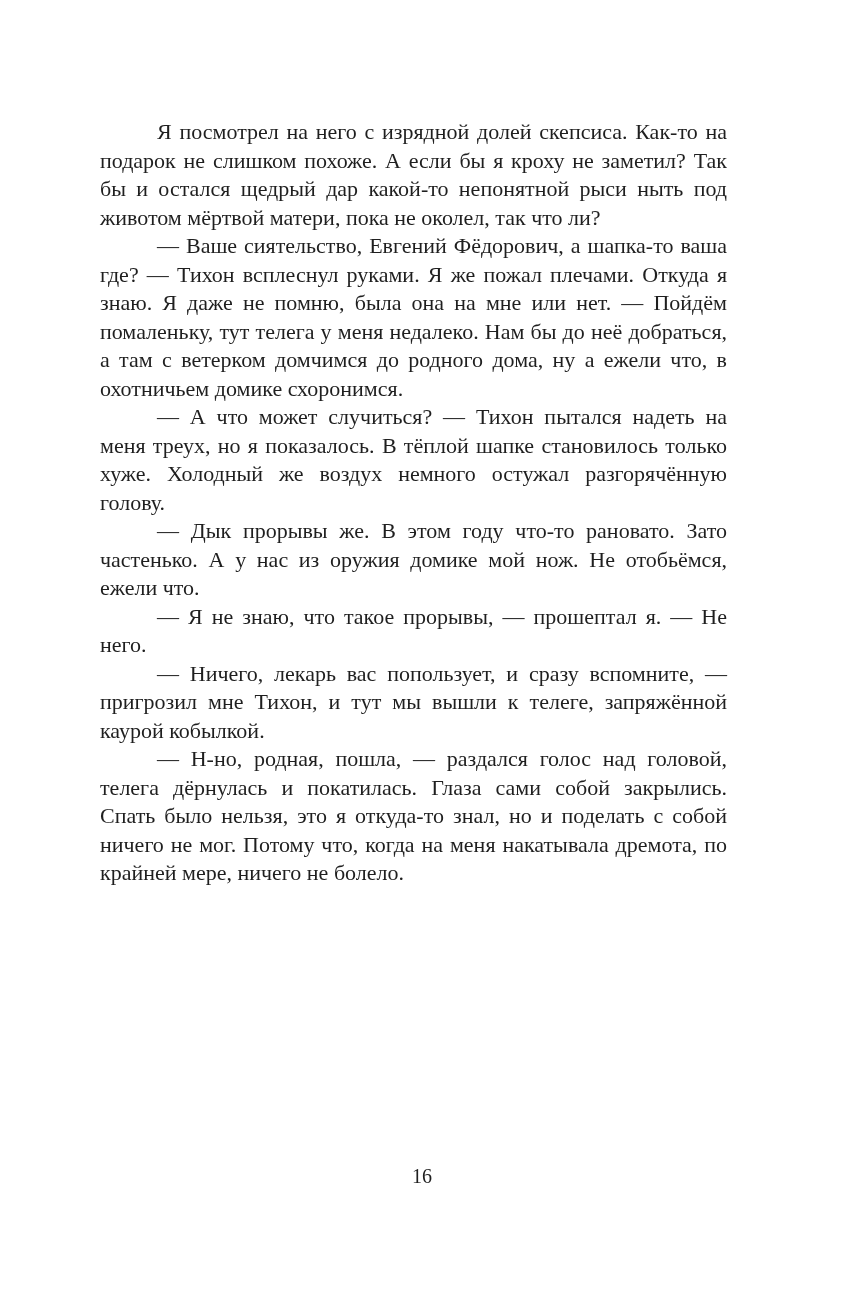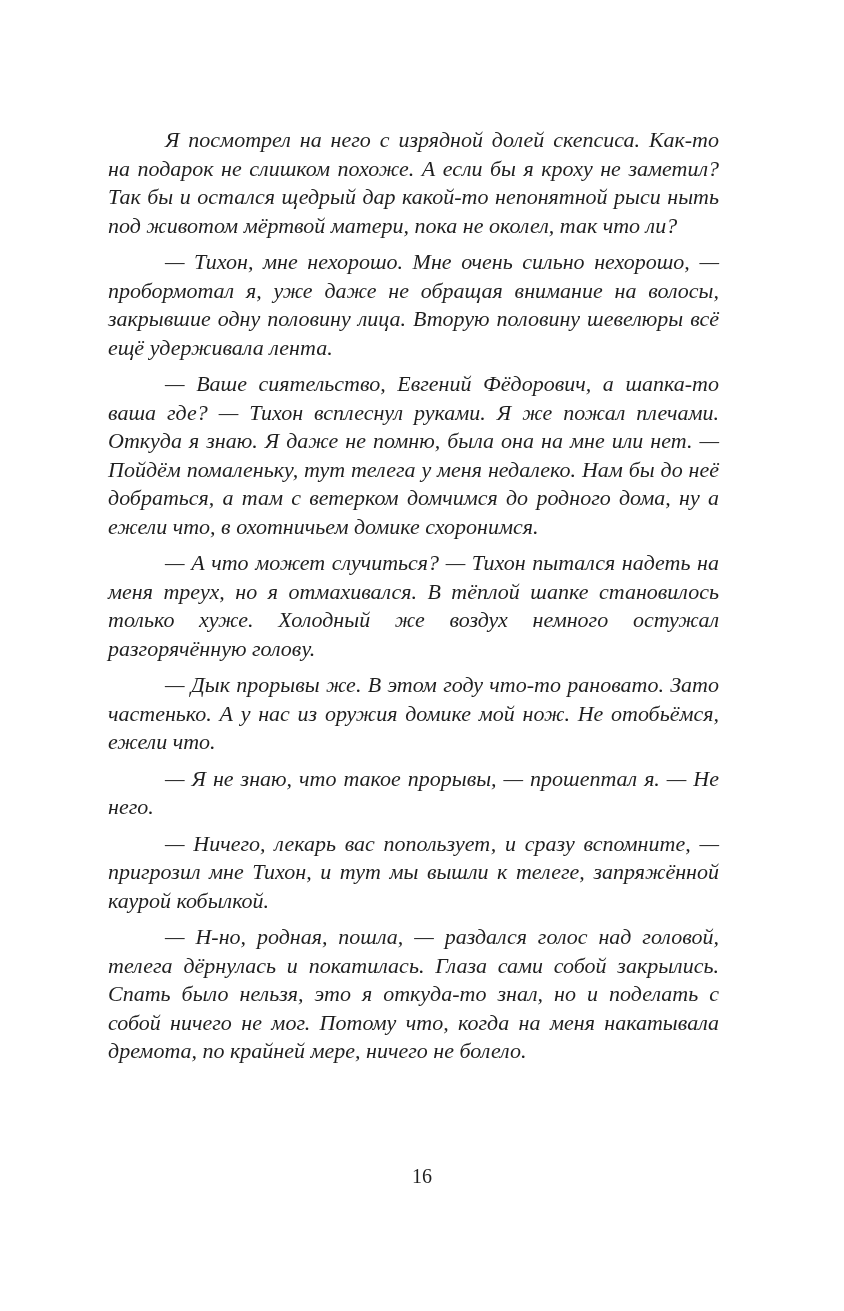--- a/index.html
+++ b/index.html
@@ -19,44 +19,42 @@
   .text-block {
     position: absolute;
     left: 100px;
     top: 118px;
     width: 627px;
     font-size: 22px;
     line-height: 28.5px;
     text-align: justify;
   }
   .text-block p {
-    margin: 8px;
+    margin: 0;
     padding: 0;
     text-indent: 57px;
-    font-style: italic;
   }
   .page-number {
     position: absolute;
     left: 0;
     top: 1164px;
     width: 100%;
     text-align: center;
     font-size: 20px;
     line-height: 24px;
     color: #1f1f1f;
   }
 </style>
 </head>
 <body>
 
 <div class="book-page">
   <div class="text-block">
     <p>Я посмотрел на него с изрядной долей скепсиса. Как-то на подарок не слишком похоже. А если бы я кроху не заметил? Так бы и остался щедрый дар какой-то непонятной рыси ныть под животом мёртвой матери, пока не околел, так что ли?</p>
-    <p>— Тихон, мне нехорошо. Мне очень сильно нехорошо, — пробормотал я, уже даже не обращая внимание на волосы, закрывшие одну половину лица. Вторую половину шевелюры всё ещё удерживала лента.</p>
     <p>— Ваше сиятельство, Евгений Фёдорович, а шапка-то ваша где? — Тихон всплеснул руками. Я же пожал плечами. Откуда я знаю. Я даже не помню, была она на мне или нет. — Пойдём помаленьку, тут телега у меня недалеко. Нам бы до неё добраться, а там с ветерком домчимся до родного дома, ну а ежели что, в охотничьем домике схоронимся.</p>
-    <p>— А что может случиться? — Тихон пытался надеть на меня треух, но я отмахивался. В тёплой шапке становилось только хуже. Холодный же воздух немного остужал разгорячённую голову.</p>
+    <p>— А что может случиться? — Тихон пытался надеть на меня треух, но я показалось. В тёплой шапке становилось только хуже. Холодный же воздух немного остужал разгорячённую голову.</p>
     <p>— Дык прорывы же. В этом году что-то рановато. Зато частенько. А у нас из оружия домике мой нож. Не отобьёмся, ежели что.</p>
     <p>— Я не знаю, что такое прорывы, — прошептал я. — Не него.</p>
     <p>— Ничего, лекарь вас попользует, и сразу вспомните, — пригрозил мне Тихон, и тут мы вышли к телеге, запряжённой каурой кобылкой.</p>
     <p>— Н-но, родная, пошла, — раздался голос над головой, телега дёрнулась и покатилась. Глаза сами собой закрылись. Спать было нельзя, это я откуда-то знал, но и поделать с собой ничего не мог. Потому что, когда на меня накатывала дремота, по крайней мере, ничего не болело.</p>
   </div>
   <div class="page-number">16</div>
 </div>
 
 </body></html>

